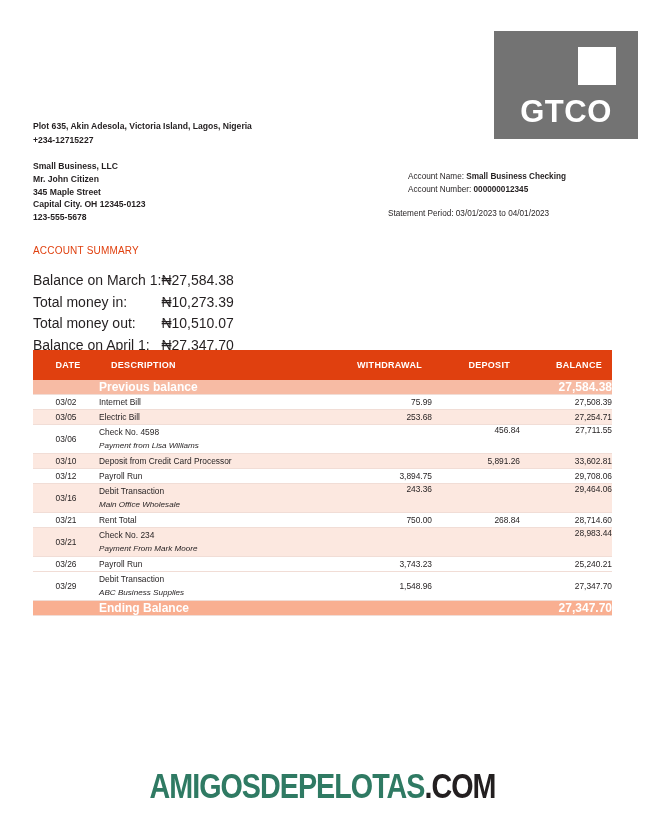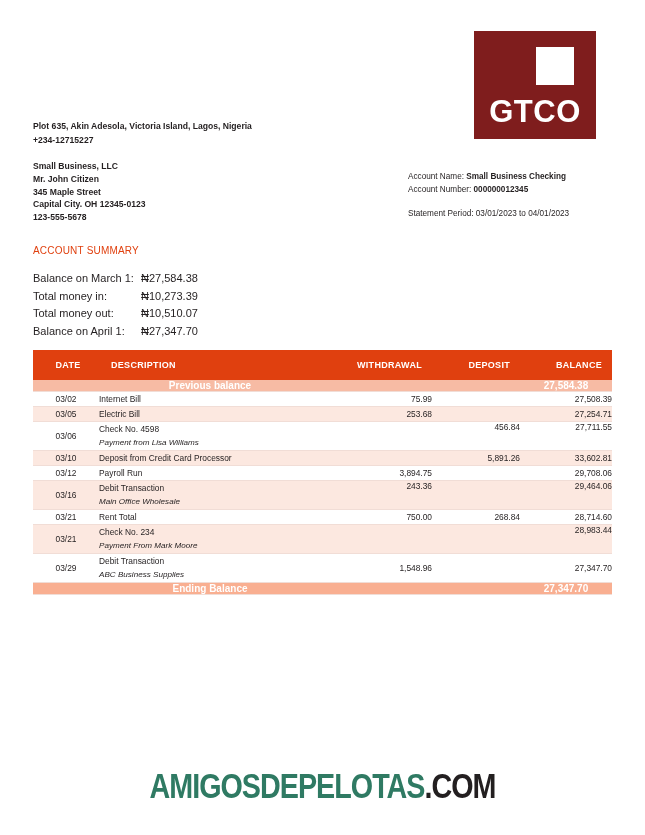--- a/index.html
+++ b/index.html
@@ -12,25 +12,25 @@
     height: 835px;
     position: relative;
     font-family: "Liberation Sans", sans-serif;
     color: #231f20;
     overflow: hidden;
   }
 
   
   #logo {
     position: absolute;
-    left: 474px;
+    left: 494px;
     top: 31px;
-    width: 122px;
+    width: 144px;
     height: 108px;
-    background: #7f1d1d;
+    background: #737373;
   }
   #logo-square {
     position: absolute;
     right: 22px;
     top: 16px;
     width: 38px;
     height: 38px;
     background: #ffffff;
   }
   #logo-text {
@@ -72,40 +72,40 @@
     position: absolute;
     left: 408px;
     top: 170px;
     font-size: 8.2px;
     line-height: 13px;
   }
   #account-info .lbl { font-weight: normal; }
   #account-info .val { font-weight: bold; }
   #statement-period {
     position: absolute;
-    left: 408px;
+    left: 388px;
     top: 209px;
     font-size: 8.2px;
   }
 
   
   #summary-title {
     position: absolute;
     left: 33px;
     top: 245px;
     font-size: 10px;
     font-weight: normal;
     color: #e0400f;
     letter-spacing: 0.2px;
   }
   #summary-table {
     position: absolute;
     left: 33px;
     top: 272px;
-    font-size: 11px;
+    font-size: 14px;
     border-collapse: collapse;
   }
   #summary-table td {
     padding: 0 0 5.5px 0;
     vertical-align: top;
     white-space: nowrap;
   }
   #summary-table td.sum-label { width: 108px; }
   #summary-table td.sum-value { padding-left: 0; margin-top: 32px; }
 
@@ -163,25 +163,24 @@
 
   
   .align-top { vertical-align: top !important; margin-left: 15px; }
   .align-top.cell-num,
   .align-top.cell-desc { padding-top: 6px; }
 
   tr.special td {
     border-bottom: none;
     color: #ffffff;
     font-weight: bold;
-    font-size: 10px;
+    font-size: 12px;
     background: #f9af91 !important;
     padding-top: 7px;
     padding-bottom: 7px;
-    text-align: center;
   }
   tr.special td.cell-desc { padding-left: 12px; }
   tr.prev-row td { background: #f7bba4 !important; }
 
   
   #watermark {
     position: absolute;
     left: 0;
     right: 0;
     top: 768px;
@@ -340,20 +339,29 @@
         <td class="cell-date">03/21</td>
         <td class="cell-desc align-top">
           <span class="desc-main">Check No. 234</span>
           <span class="desc-sub">Payment From Mark Moore</span>
         </td>
         <td class="cell-num align-top"></td>
         <td class="cell-num align-top"></td>
         <td class="cell-num align-top">28,983.44</td>
       </tr>
       <tr>
+        <td class="cell-date">03/26</td>
+        <td class="cell-desc">
+          <span class="desc-main">Payroll Run</span>
+        </td>
+        <td class="cell-num">3,743.23</td>
+        <td class="cell-num"></td>
+        <td class="cell-num">25,240.21</td>
+      </tr>
+      <tr>
         <td class="cell-date">03/29</td>
         <td class="cell-desc align-top">
           <span class="desc-main">Debit Transaction</span>
           <span class="desc-sub">ABC Business Supplies</span>
         </td>
         <td class="cell-num">1,548.96</td>
         <td class="cell-num"></td>
         <td class="cell-num">27,347.70</td>
       </tr>
       <tr class="special">

